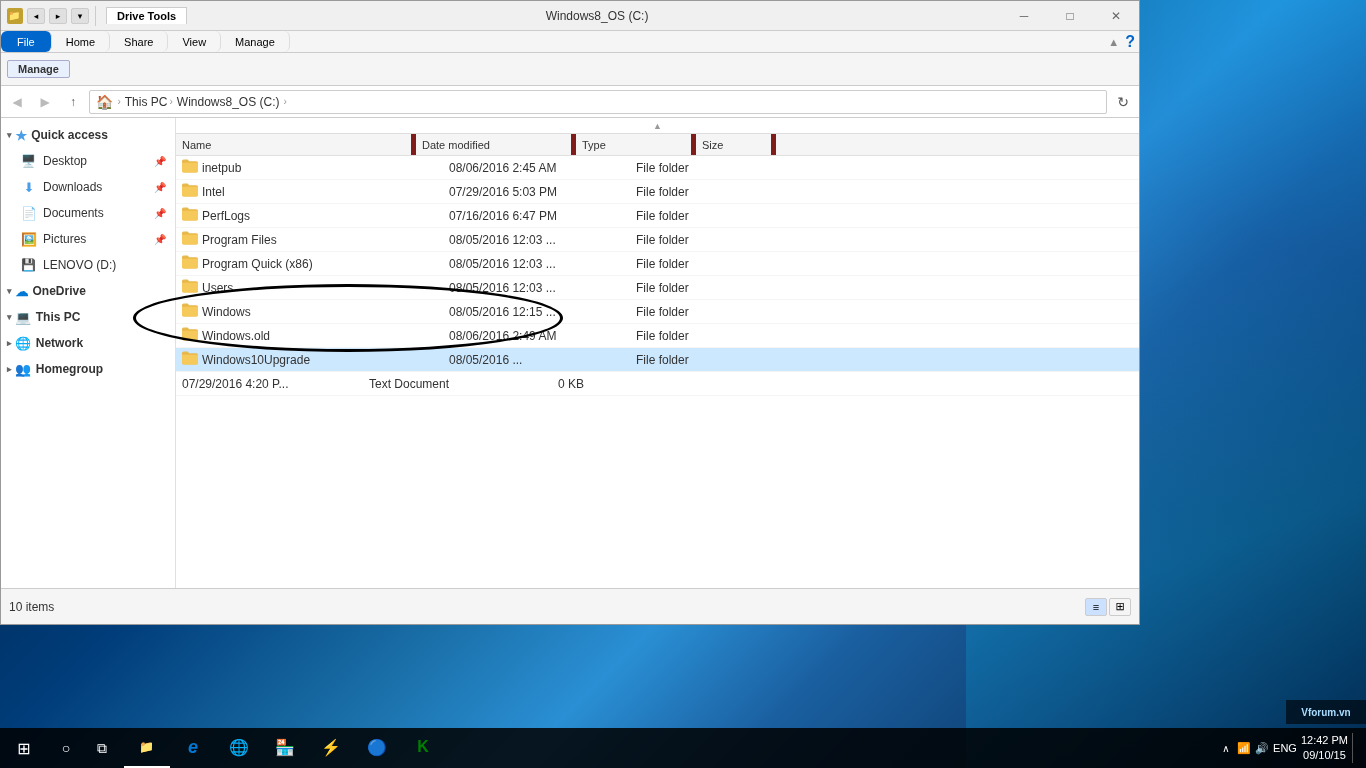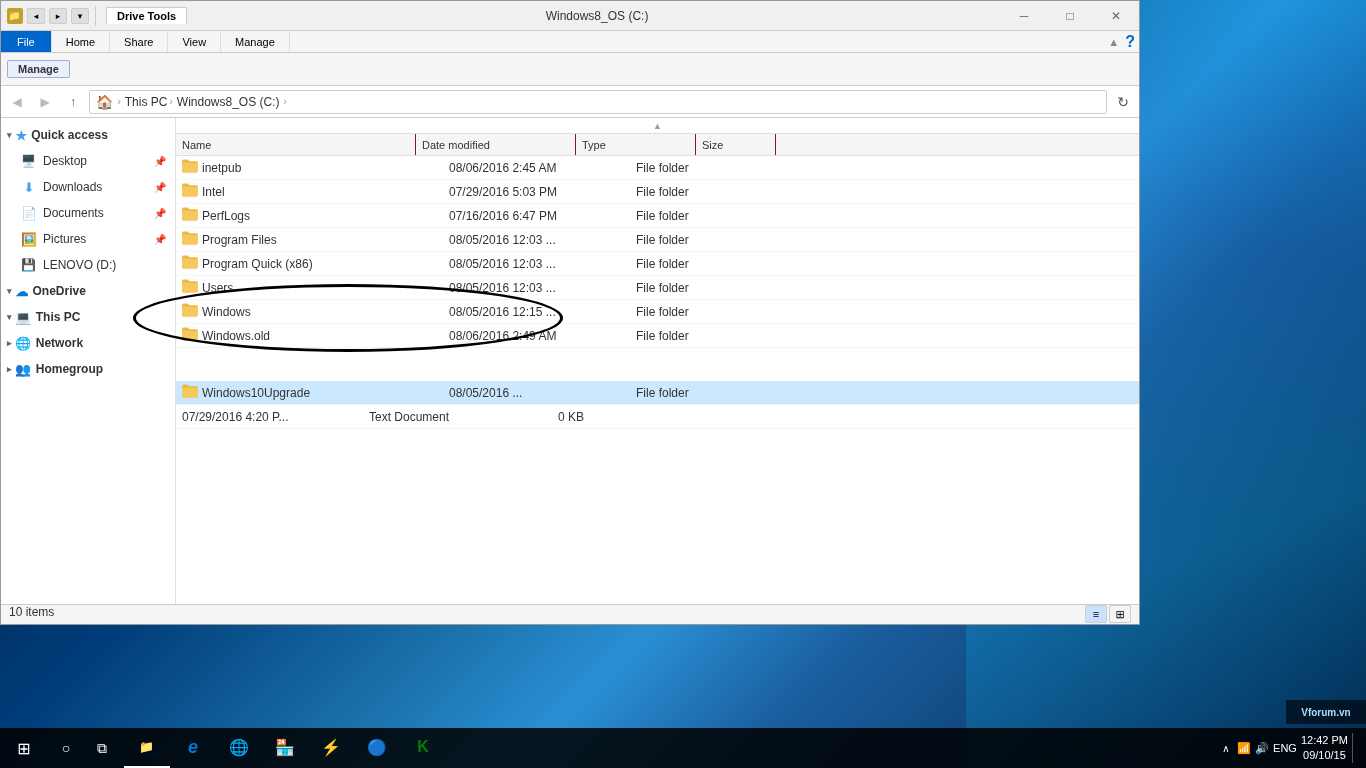--- a/index.html
+++ b/index.html
@@ -108,20 +108,21 @@
       display: flex;
       height: 22px;
       border-bottom: 1px solid #ccc;
     }
     .ribbon-tab {
       padding: 0 14px;
       display: flex; align-items: center;
       font-size: 11px;
       cursor: pointer;
       border-right: 1px solid #ddd;
+      border-radius: 6px;
     }
     .ribbon-tab.file-tab {
       background: #0066cc;
       color: #fff;
       padding: 0 16px;
     }
     .ribbon-content {
       height: 32px;
       display: flex;
       align-items: center;
@@ -264,56 +265,56 @@
       position: sticky; top: 0;
     }
     .col-header {
       font-size: 11px;
       color: #333;
       padding: 0 6px;
       cursor: pointer;
       user-select: none;
       display: flex; align-items: center;
       height: 100%;
-      border-right: 1px solid #7f1d1d;
+      border-right: 5px solid #7f1d1d;
     }
     .col-name { width: 240px; flex-shrink: 0; }
     .col-date { width: 160px; flex-shrink: 0; }
     .col-type { width: 120px; flex-shrink: 0; }
     .col-size { width: 80px; flex-shrink: 0; }
 
     .file-row {
       display: flex;
       align-items: center;
       height: 24px;
       cursor: pointer;
       border-bottom: 1px solid #f5f5f5;
       gap: 27px;
     }
-    .file-row.selected { background: #cce8ff; margin-top: 33px; }
+    .file-row.selected { background: #cce8ff; }
     .file-cell {
       font-size: 12px;
       color: #333;
       padding: 0 6px;
       overflow: hidden;
       text-overflow: ellipsis;
       white-space: nowrap;
     }
     .file-cell.name { width: 240px; flex-shrink: 0; display: flex; align-items: center; gap: 4px; }
     .file-cell.date { width: 160px; flex-shrink: 0; }
     .file-cell.type { width: 120px; flex-shrink: 0; }
     .file-cell.size { width: 80px; flex-shrink: 0; text-align: right; }
 
     
     .status-bar {
-      height: 20px;
+      height: 36px;
       background: #f5f5f5;
       border-top: 1px solid #ccc;
       display: flex;
-      align-items: flex-start;
+      align-items: center;
       padding: 0 8px;
       flex-shrink: 0;
     }
     .status-text { font-size: 12px; color: #333; flex: 1; }
     .view-btns { display: flex; gap: 2px; }
     .view-btn {
       width: 22px; height: 18px;
       background: none; border: 1px solid #ccc;
       cursor: pointer; font-size: 11px;
       display: flex; align-items: center; justify-content: center;

